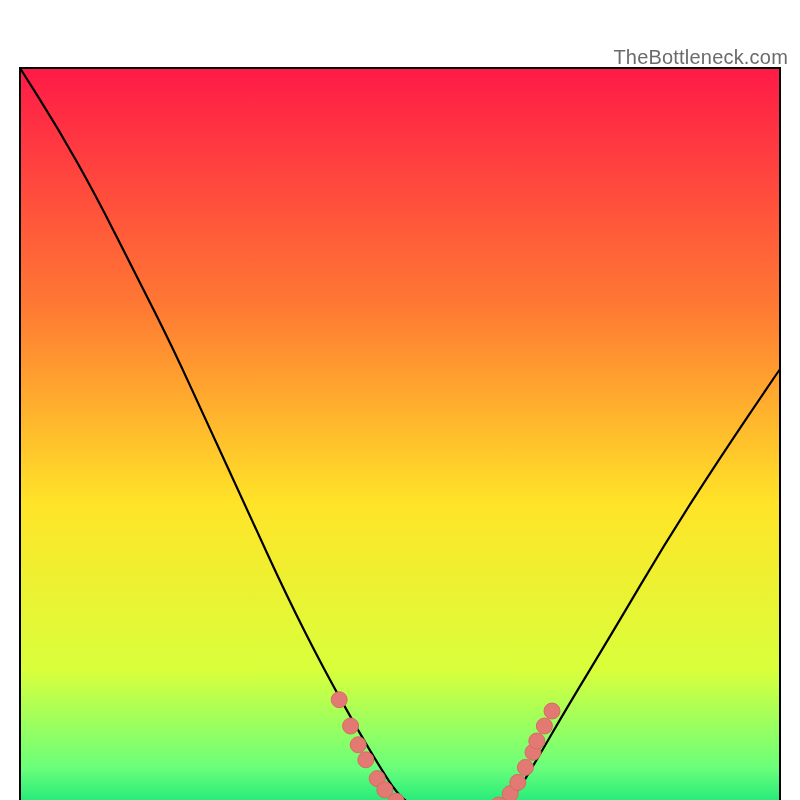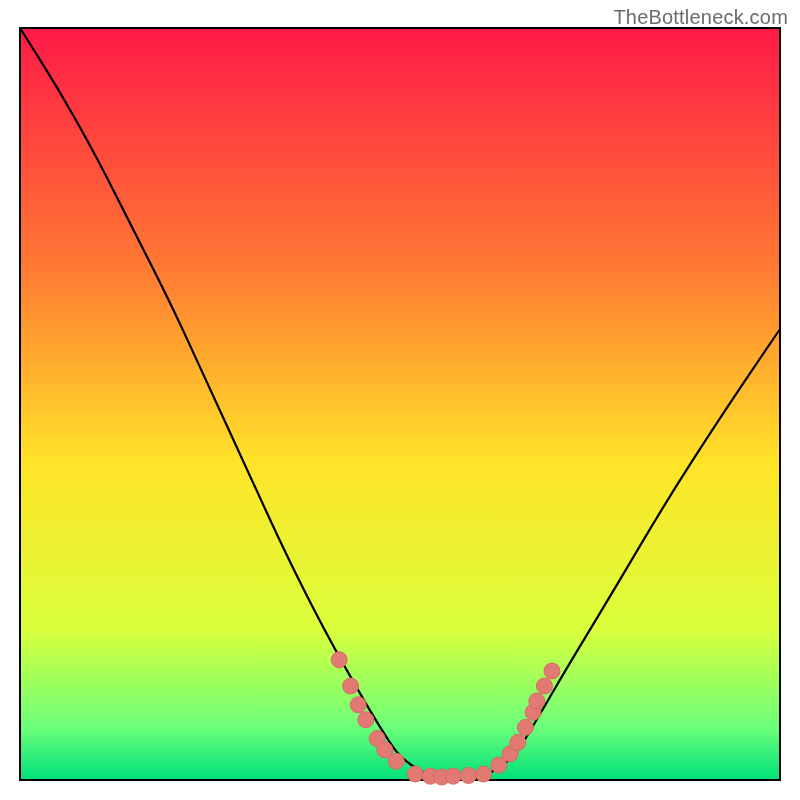--- a/index.html
+++ b/index.html
@@ -8,20 +8,21 @@
     width: 800px;
     height: 800px;
     overflow: hidden;
     background: #ffffff;
     font-family: Arial, Helvetica, sans-serif;
   }
   .chart-wrap {
     position: relative;
     width: 800px;
     height: 644px;
+    margin-top: 40px;
   }
   svg {
     display: block;
   }
   .watermark {
     position: absolute;
     top: 6px;
     right: 12px;
     font-size: 20px;
     color: #6b6b6b;

